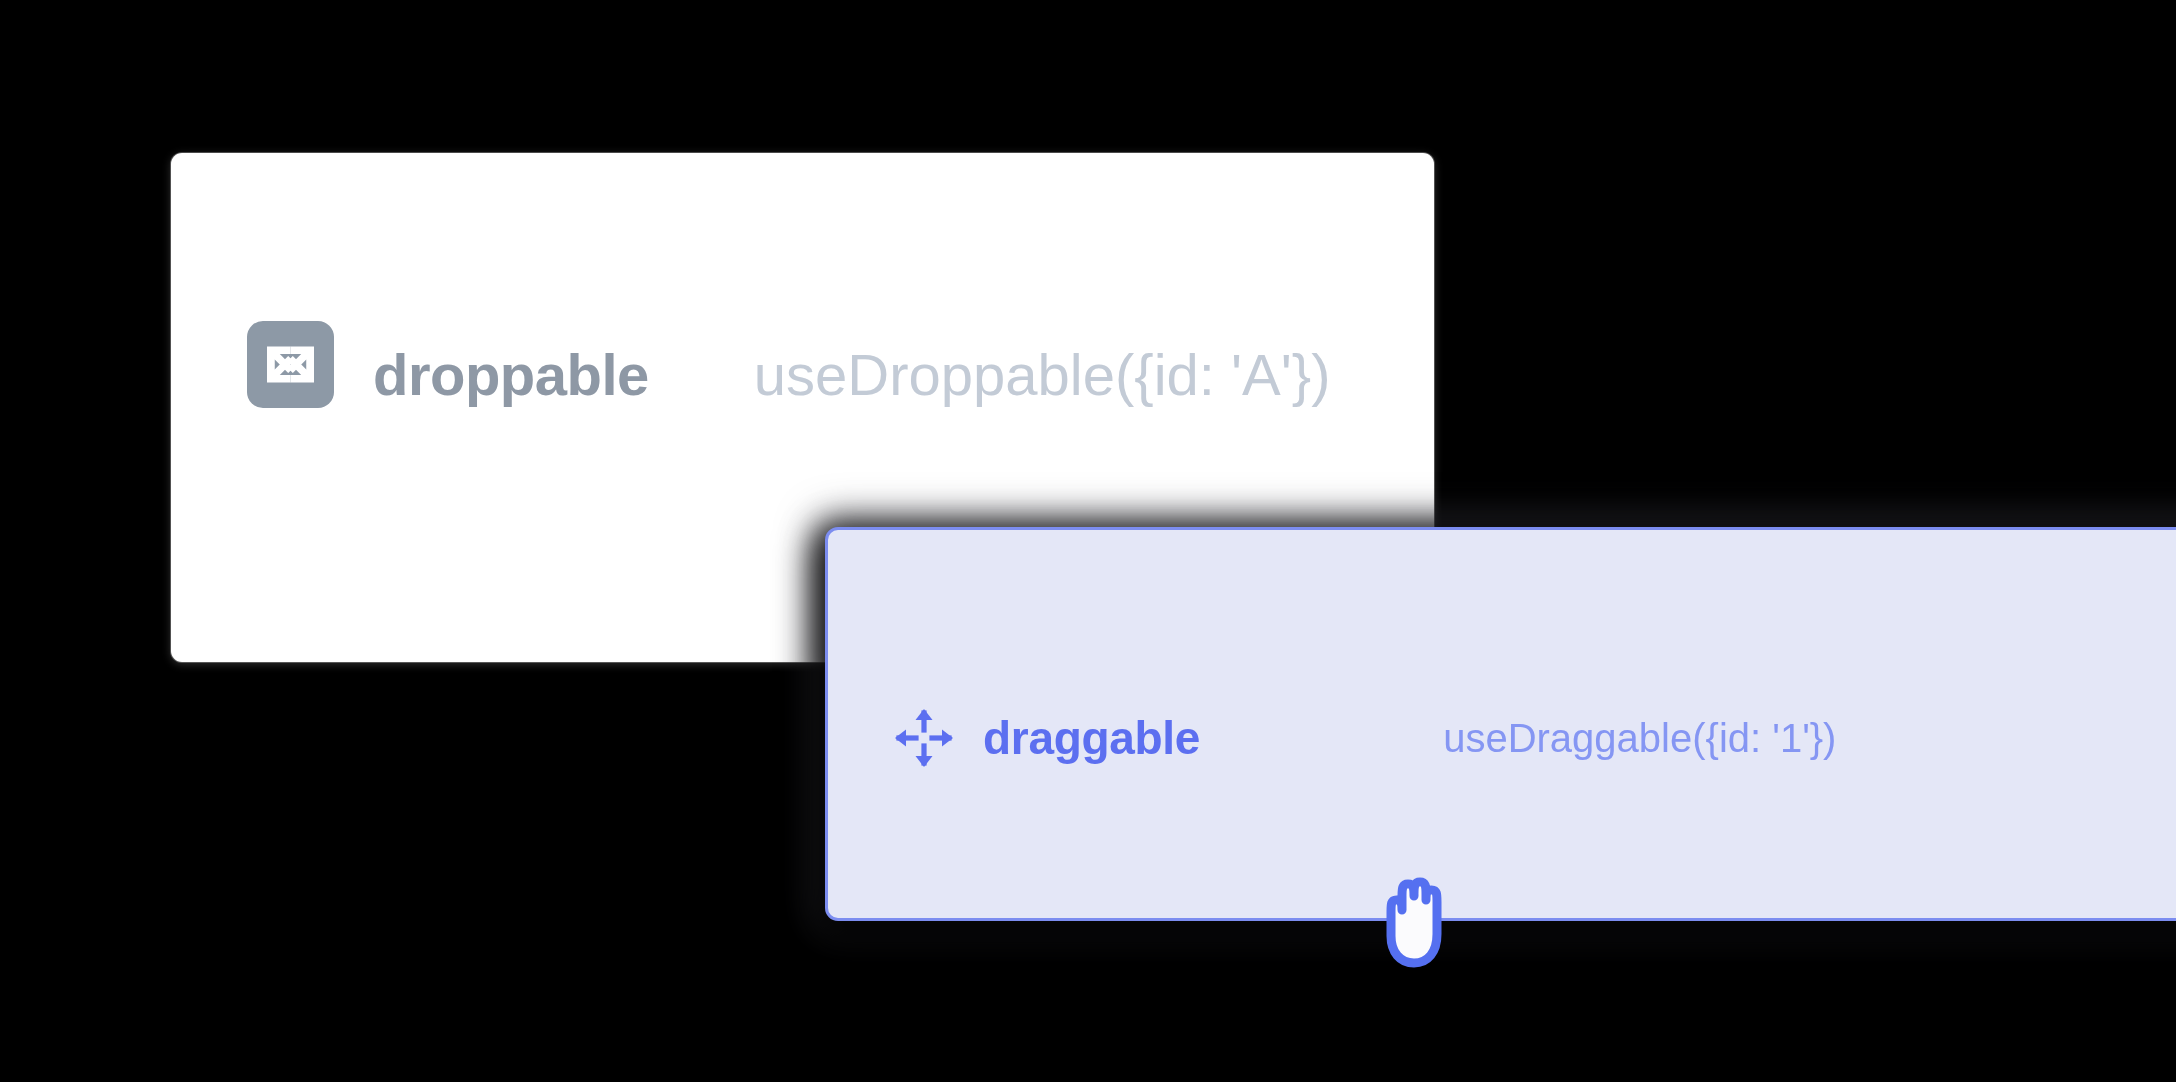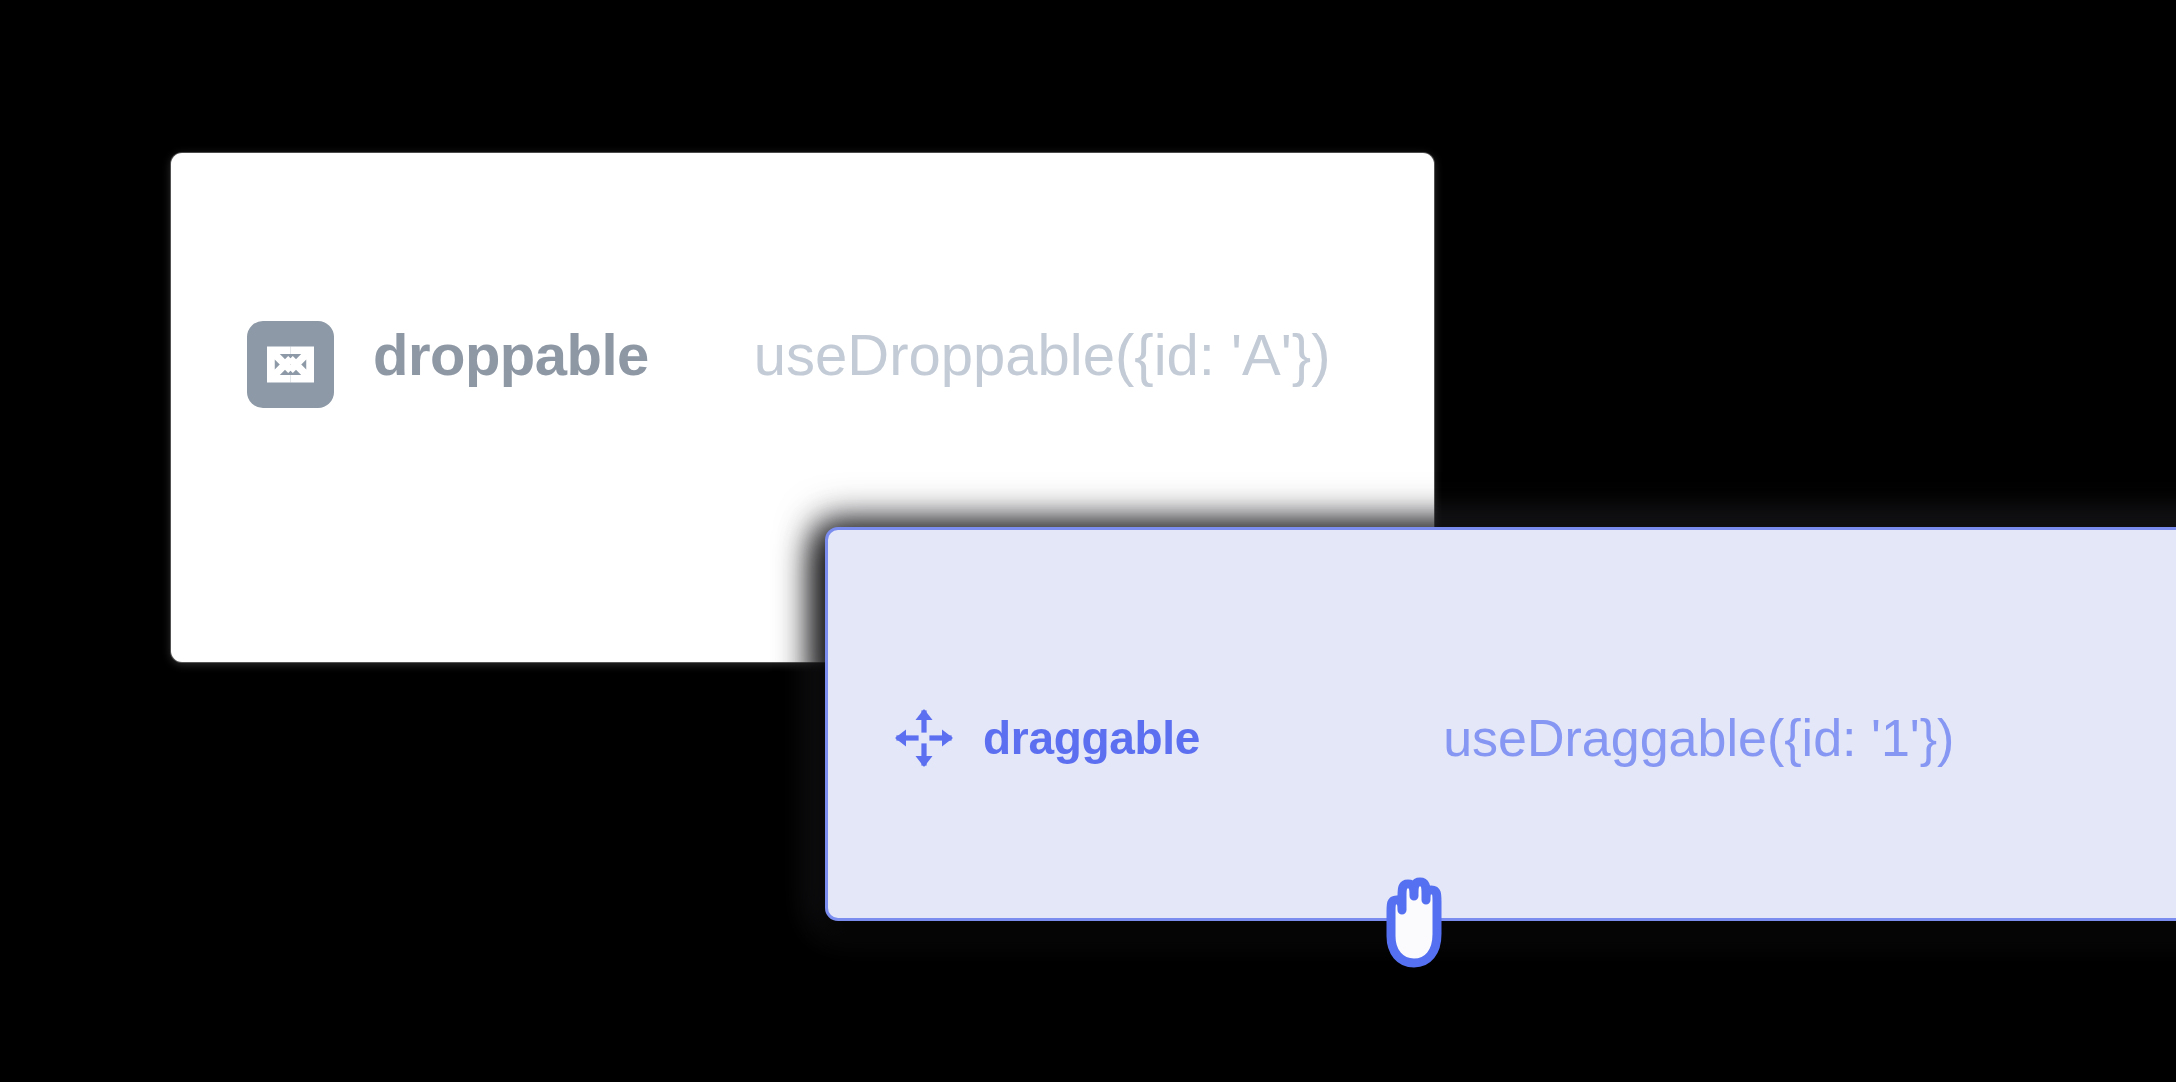--- a/index.html
+++ b/index.html
@@ -35,21 +35,21 @@
     box-shadow: 0 2px 10px rgba(255,255,255,0.20),
                 0 0 0 1px rgba(255,255,255,0.25);
     overflow: hidden;
   }
 
   .droppable-row {
     position: absolute;
     left: 76px;
     top: 168px;
     display: flex;
-    align-items: flex-start;
+    align-items: flex-end;
   }
 
   .icon-droppable {
     width: 87px;
     height: 87px;
     border-radius: 16px;
     background: #8d99a6;
     position: relative;
     flex: none;
   }
@@ -130,21 +130,21 @@
     margin-left: 26px;
     font-size: 46px;
     font-weight: bold;
     color: #5c6ff0;
     letter-spacing: -0.3px;
     white-space: nowrap;
   }
 
   .draggable-code {
     margin-left: 243px;
-    font-size: 52px;
+    font-size: 40px;
     font-weight: normal;
     color: #8596f3;
     white-space: nowrap;
   }
 
   
   .cursor-grab {
     position: absolute;
     left: 1378px;
     top: 866px;

